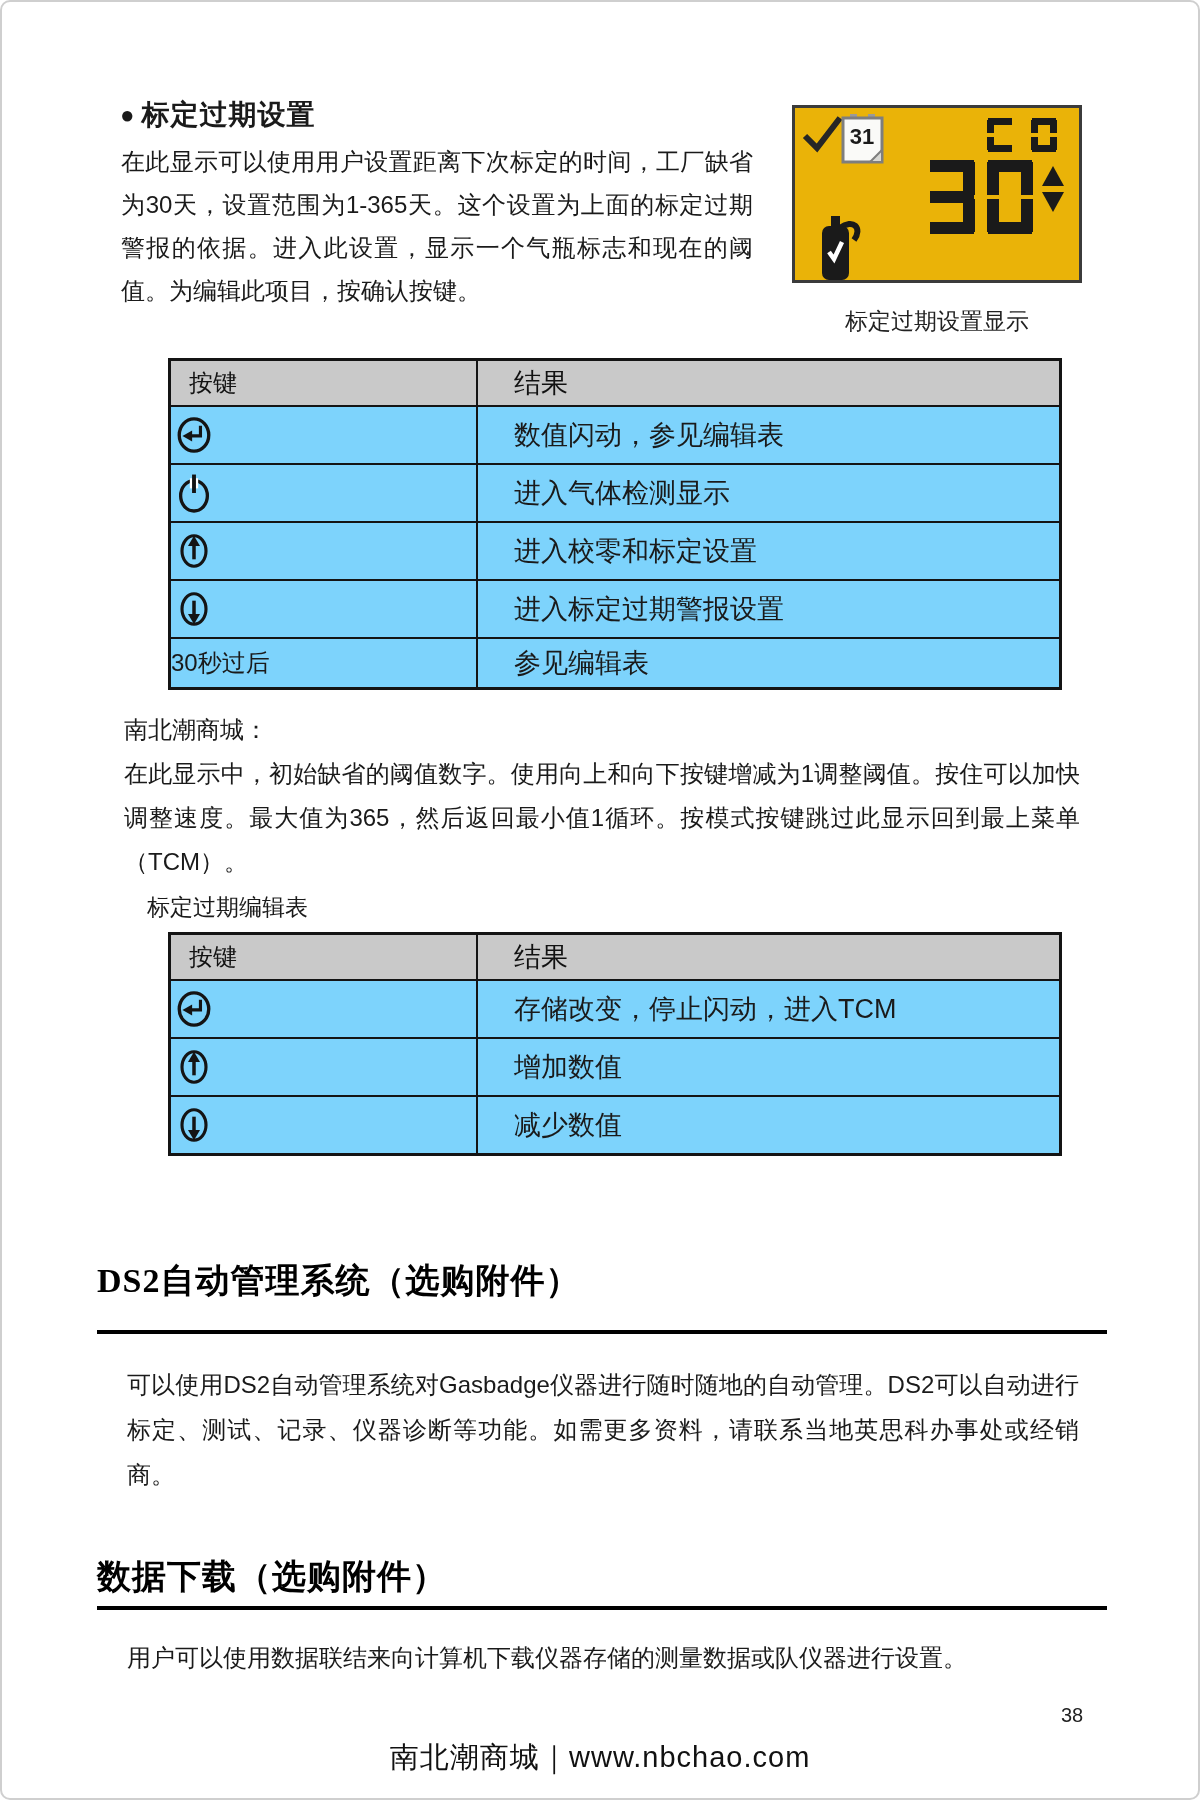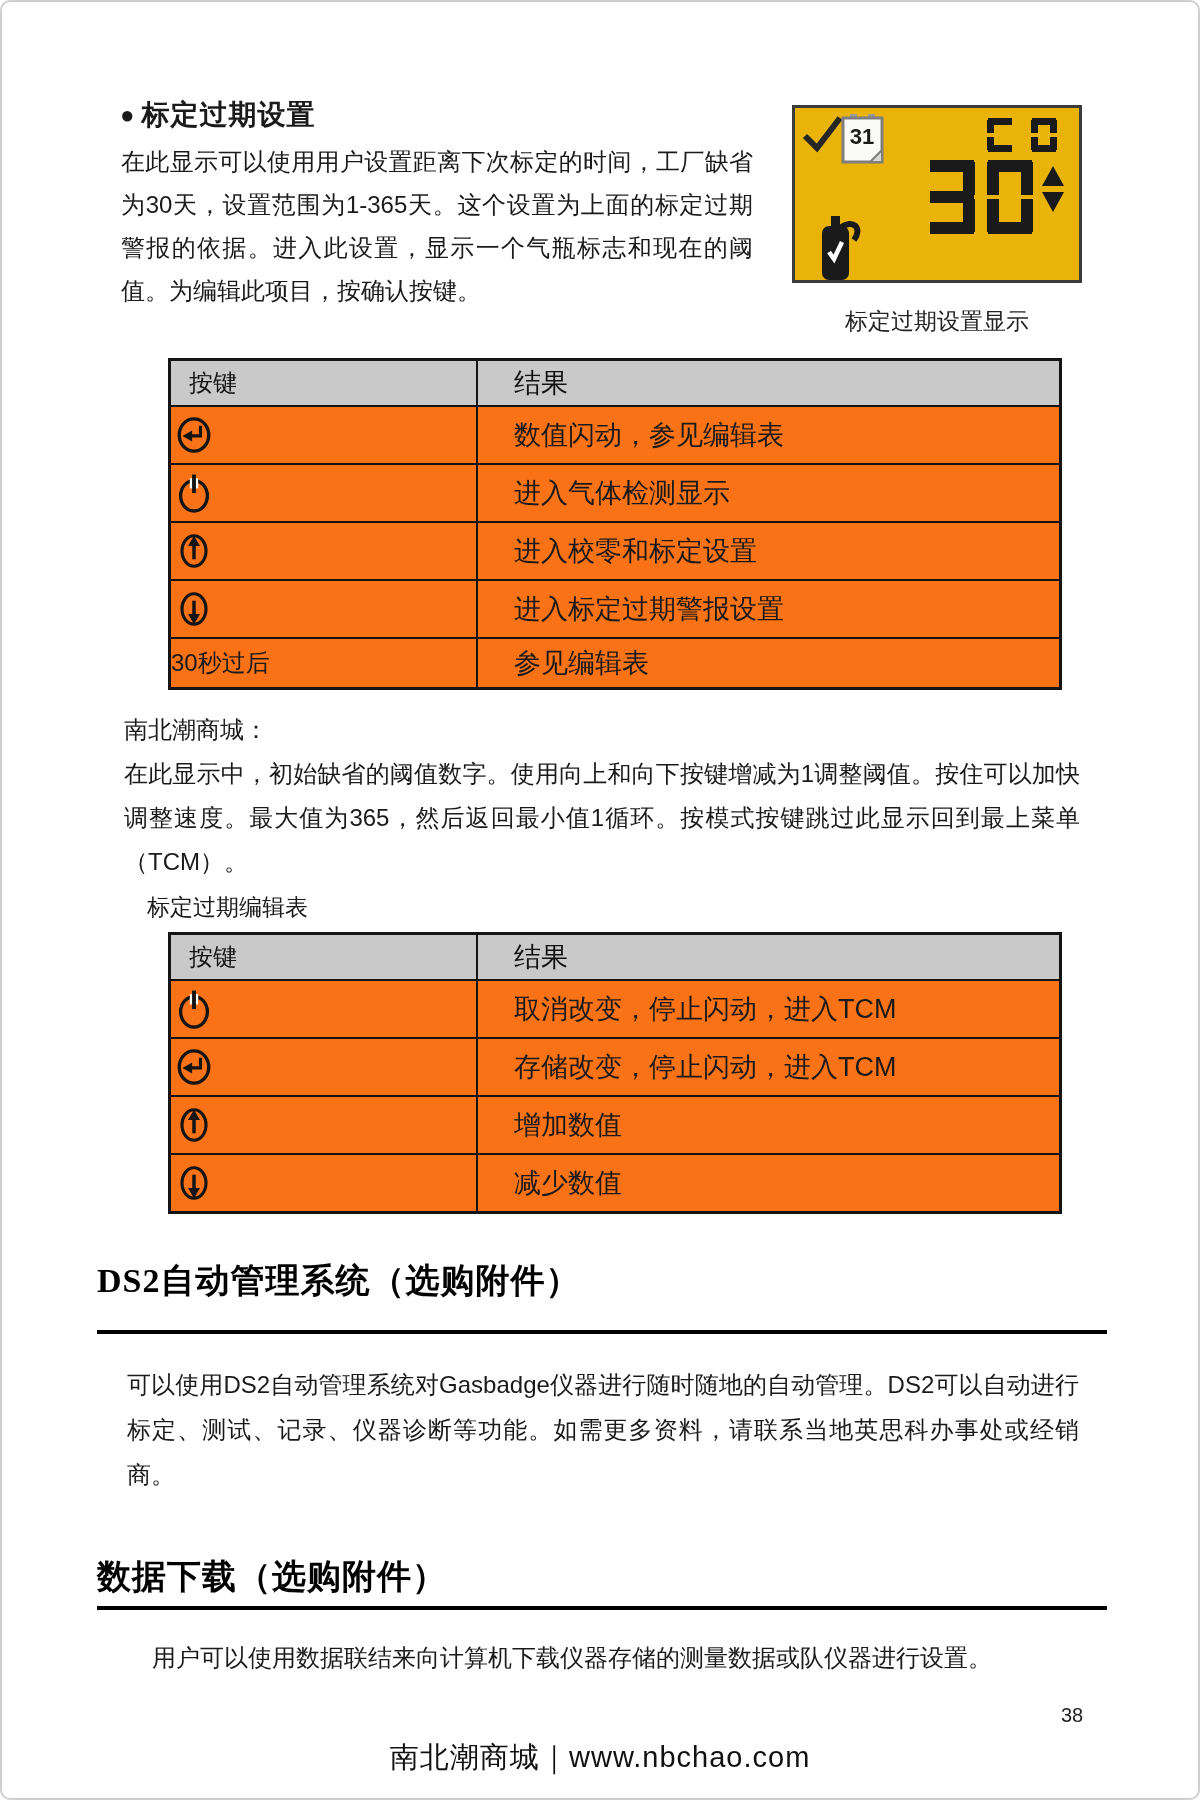--- a/index.html
+++ b/index.html
@@ -32,21 +32,21 @@
     border:3px solid #3b3b3b;background:#eab308;
   }
   .lcd-box svg{display:block;width:100%;height:100%;}
   .lcd-caption{
     margin-top:23px;width:100%;text-align:center;
     font-size:23px;color:#222;
   }
   
   .dtable{
     position:absolute;left:166px;width:894px;box-sizing:border-box;
-    border:3px solid #141414;background:#f97316;
+    border:3px solid #141414;background:#7dd3fc;
   }
   #table1{top:356px;}
   #table2{top:930px;}
   .thead{
     display:flex;height:44px;background:#c9c9c9;
     border-bottom:2px solid #141414;
   }
   .trow{display:flex;border-bottom:2px solid #141414;}
   .trow:last-child{border-bottom:none;}
   .trow.icon-row{height:56px;}
@@ -74,21 +74,21 @@
   }
   .h-ds2{top:1256px;}
   .h-dl{top:1552px;}
   .hrule{position:absolute;left:95px;width:1010px;height:4px;background:#000;}
   .r-ds2{top:1328px;}
   .r-dl{top:1604px;}
   .ds2-body{
     position:absolute;left:125px;top:1360px;width:952px;
     font-size:24px;line-height:45px;text-align:justify;
   }
-  .dl-body{position:absolute;left:125px;top:1636px;width:980px;font-size:24px;line-height:40px;margin-left:25px;}
+  .dl-body{position:absolute;left:125px;top:1636px;width:980px;font-size:24px;line-height:40px;}
   
   .page-num{position:absolute;left:1040px;top:1702px;width:60px;text-align:center;font-size:20px;color:#222;}
   .footer{
     position:absolute;left:0;top:1736px;width:100%;
     text-align:center;font-size:29px;color:#111;letter-spacing:1px;
   }
 </style>
 </head>
 <body>
 
@@ -225,32 +225,20 @@
 
   <div class="dtable" id="table2">
     <div class="thead">
       <div class="tcell c1">按键</div>
       <div class="tcell c2">结果</div>
     </div>
     <div class="tbody">
         <div class="trow icon-row">
           <div class="tcell c1">
             <span class="key-icon">
-              <svg id="tpl-power" viewBox="0 0 48 52" xmlns="http://www.w3.org/2000/svg">
-    <ellipse cx="24" cy="29" rx="14.5" ry="16.5" fill="none" stroke="#141414" stroke-width="3.6"></ellipse>
-    <rect x="19.5" y="10" width="9" height="11" fill="#ffffff"></rect>
-    <line x1="24" y1="6" x2="24" y2="26" stroke="#141414" stroke-width="4.2"></line>
-  </svg>
-            </span>
-          </div>
-          <div class="tcell c2">取消改变，停止闪动，进入TCM</div>
-        </div>
-        <div class="trow icon-row">
-          <div class="tcell c1">
-            <span class="key-icon">
               <svg id="tpl-enter" viewBox="0 0 48 52" xmlns="http://www.w3.org/2000/svg">
     <ellipse cx="24" cy="26" rx="16" ry="17.5" fill="none" stroke="#141414" stroke-width="3.6"></ellipse>
     <path d="M31 16 V27 H21" fill="none" stroke="#141414" stroke-width="3.4"></path>
     <polygon points="22,21 22,33 11.5,27" fill="#141414"></polygon>
   </svg>
             </span>
           </div>
           <div class="tcell c2">存储改变，停止闪动，进入TCM</div>
         </div>
         <div class="trow icon-row">

